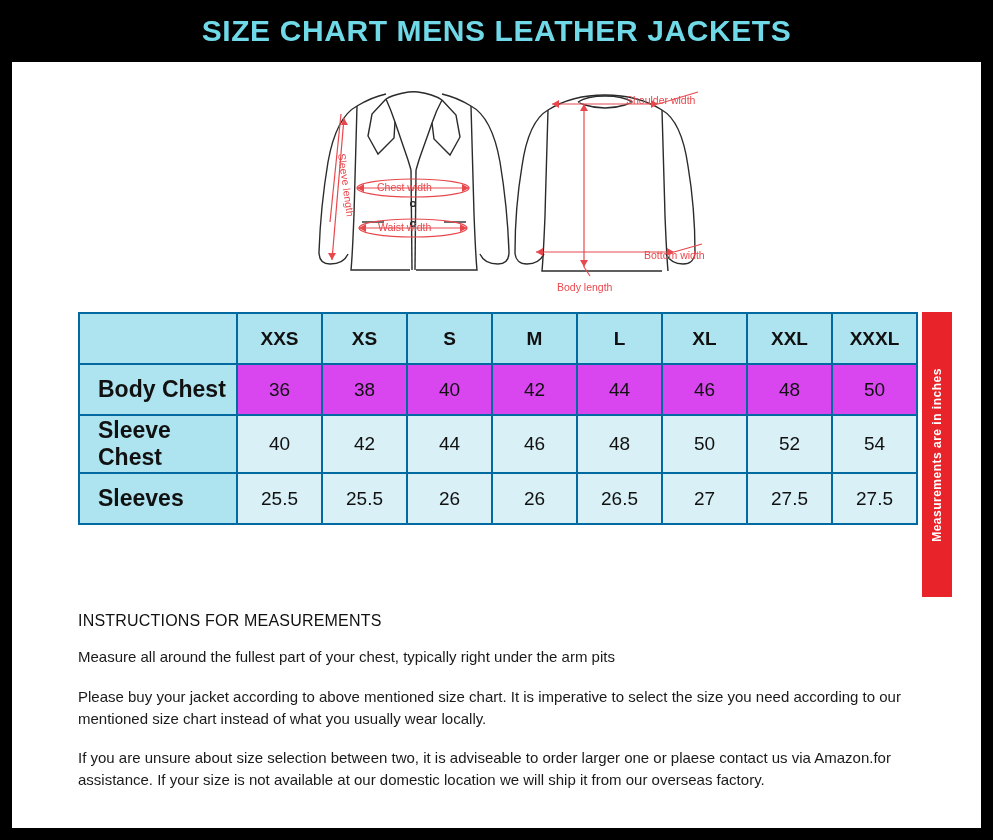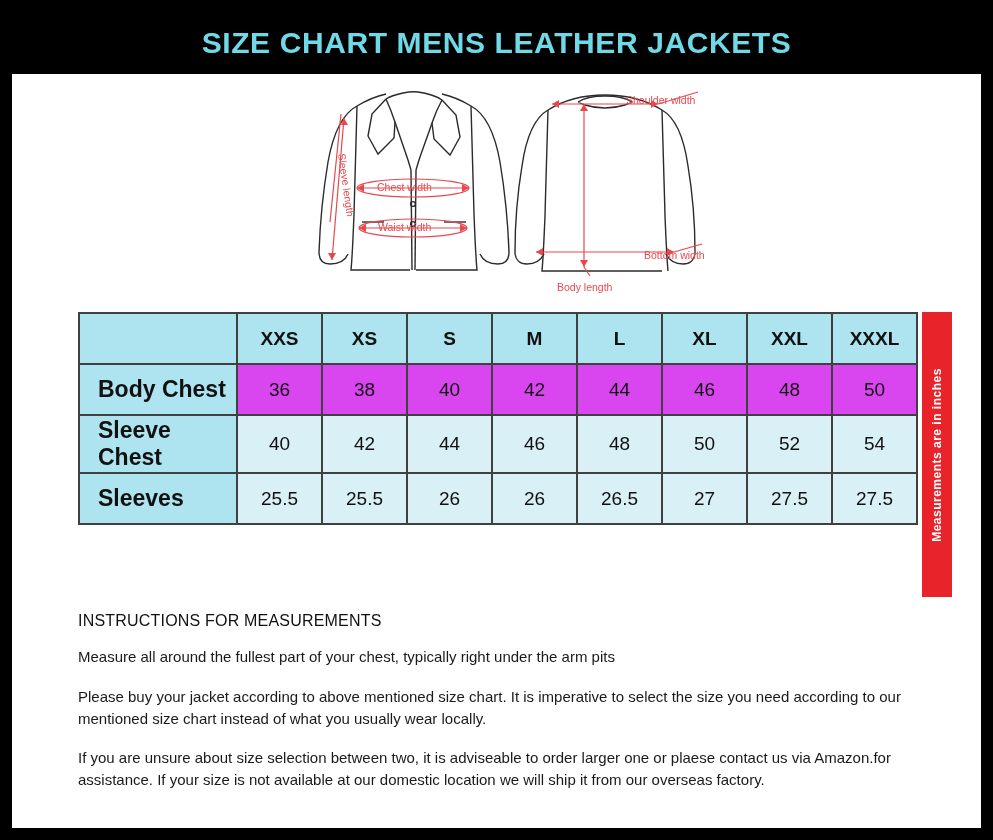--- a/index.html
+++ b/index.html
@@ -28,21 +28,21 @@
     width: 993px;
     height: 840px;
     border: 12px solid #000000;
     box-sizing: border-box;
     background: #ffffff;
   }
   
   #title-bar {
     position: absolute;
     left: 12px;
-    top: 12px;
+    top: 0;
     width: 969px;
     height: 62px;
     background: #000000;
     display: flex;
     align-items: center;
     justify-content: center;
   }
   #title-text {
     color: #6fd9e8;
     font-size: 30px;
@@ -67,21 +67,21 @@
     left: 78px;
     top: 312px;
     width: 838px;
     border-collapse: collapse;
     table-layout: fixed;
   }
   #size-table col.label-col { width: 158px; }
   #size-table col.data-col { width: 85px; }
 
   #size-table th, #size-table td {
-    border: 2px solid #404040;
+    border: 2px solid #0369a1;
     height: 47px;
     text-align: center;
     vertical-align: middle;
     font-size: 19px;
     color: #111111;
     font-family: "Liberation Sans", sans-serif;
   }
   #size-table thead th {
     background: #aee4ef;
     font-weight: bold;

